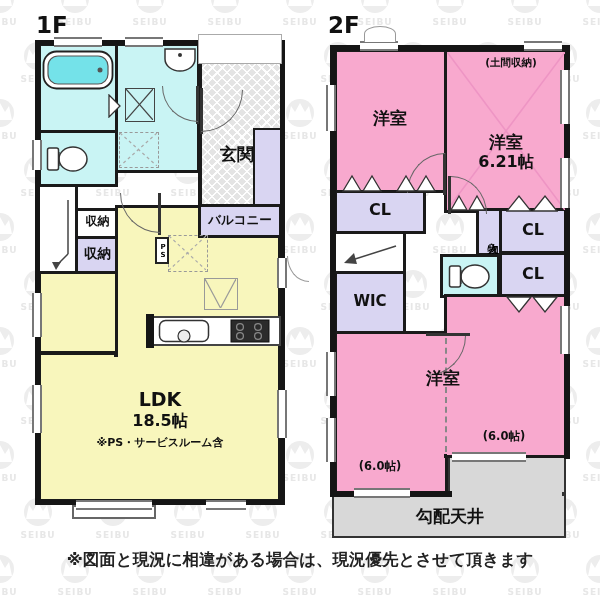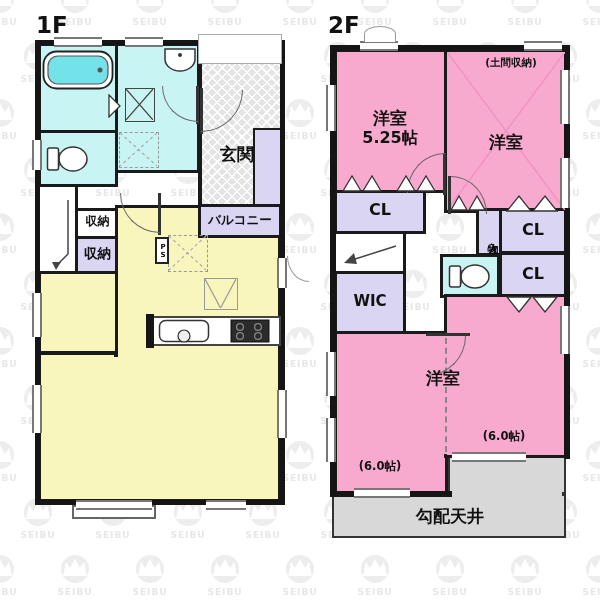--- a/index.html
+++ b/index.html
@@ -510,20 +510,25 @@
   <svg class="ic" style="left:44px;top:192px;" width="30" height="80">
     <line x1="24" y1="8" x2="24" y2="62" stroke="#444" stroke-width="1.5"></line>
     <line x1="24" y1="62" x2="12" y2="74" stroke="#444" stroke-width="1.5"></line>
     <polygon points="8,70 12,78 17,70" fill="#444"></polygon>
   </svg>
 
   <div class="lbl" style="left:203px;top:144px;width:68px;font-size:17px;">玄関</div>
   <div class="lbl" style="left:200px;top:212px;width:80px;font-size:12.5px;">バルコニー</div>
   <div class="lbl" style="left:77px;top:214px;width:41px;font-size:12px;">収納</div>
   <div class="lbl" style="left:77px;top:245px;width:41px;font-size:13.5px;">収納</div>
+  <div class="lbl" style="left:80px;top:388px;width:160px;">
+    <div style="font-size:19px;">LDK</div>
+    <div style="font-size:16px;">18.5帖</div>
+    <div style="font-size:11px;margin-top:6px;">※PS・サービスルーム含</div>
+  </div>
 
   <div class="lbl" style="left:328px;top:12px;font-size:23px;font-weight:bold;">2F</div>
 
   <div class="wall" style="left:330px;top:45px;width:6px;height:452px;"></div>
   <div class="wall" style="left:330px;top:45px;width:240px;height:6px;"></div>
   <div class="wall" style="left:564px;top:45px;width:6px;height:414px;"></div>
   <div class="wall" style="left:330px;top:491px;width:122px;height:6px;"></div>
 
   <div class="patch" style="left:448px;top:456px;width:118px;height:38px;background:#D8D8D8;border:2px solid #333;box-sizing:border-box;z-index:1;"></div>
   <div class="patch" style="left:332px;top:494px;width:234px;height:44px;background:#D8D8D8;border:2px solid #333;box-sizing:border-box;z-index:1;"></div>
@@ -593,29 +598,30 @@
     <ellipse cx="27" cy="16.5" rx="14" ry="11.5" fill="#fff" stroke="#333" stroke-width="1.5"></ellipse>
     <line x1="13" y1="10" x2="13" y2="24" stroke="#333" stroke-width="1.2"></line>
   </svg>
   <svg class="ic" style="left:338px;top:238px;" width="66" height="32">
     <line x1="58" y1="8" x2="14" y2="22" stroke="#444" stroke-width="1.5"></line>
     <polygon points="16,15 6,25 19,26" fill="#444"></polygon>
   </svg>
 
   <div class="lbl" style="left:352px;top:108px;width:76px;">
     <div style="font-size:17px;">洋室</div>
-    <div style="font-size:16px;">5.25帖</div>
   </div>
   <div class="lbl" style="left:466px;top:56px;width:90px;font-size:10.5px;font-weight:600;">(土間収納)</div>
   <div class="lbl" style="left:468px;top:132px;width:76px;">
     <div style="font-size:17px;">洋室</div>
+    <div style="font-size:16px;">6.21帖</div>
   </div>
   <div class="lbl" style="left:336px;top:200px;width:88px;font-size:16px;">CL</div>
   <div class="lbl" style="left:501px;top:220px;width:64px;font-size:16px;">CL</div>
   <div class="lbl" style="left:501px;top:264px;width:64px;font-size:16px;">CL</div>
   <div class="lbl" style="left:336px;top:292px;width:68px;font-size:15px;">WIC</div>
   <div class="lbl" style="left:398px;top:368px;width:90px;">
     <div style="font-size:17px;">洋室</div>
   </div>
   <div class="lbl" style="left:352px;top:460px;width:56px;font-size:11.5px;">(6.0帖)</div>
   <div class="lbl" style="left:476px;top:430px;width:56px;font-size:11.5px;">(6.0帖)</div>
 
+  <div class="lbl" style="left:60px;top:550px;width:480px;font-size:16.5px;font-weight:600;color:#222;">※図面と現況に相違がある場合は、現況優先とさせて頂きます</div>
 </div>
 
 </body></html>

